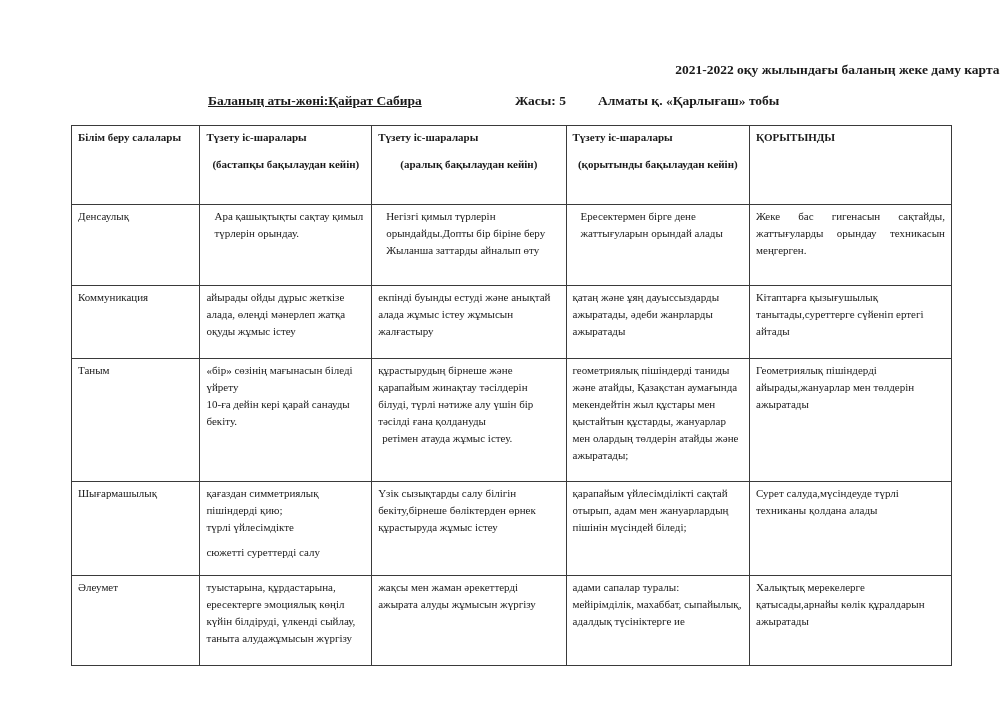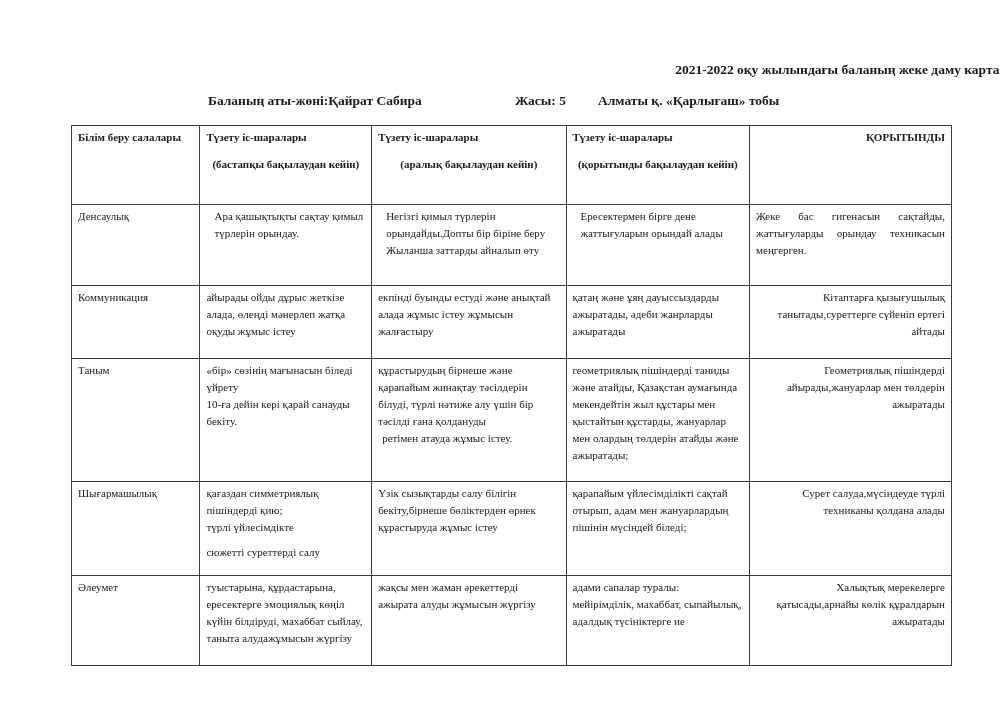--- a/index.html
+++ b/index.html
@@ -2,31 +2,31 @@
 <html><head>
 <meta charset="utf-8">
 <style>
   html, body { margin: 0; padding: 0; background: #ffffff; }
   body { width: 1000px; height: 707px; position: relative; overflow: hidden;
          font-family: "Liberation Serif", "DejaVu Serif", serif; color: #1a1a1a; }
   .title { position: absolute; top: 62px; left: 16px; width: 1000px; text-align: right;
            font-weight: bold; font-size: 13.5px; }
   .subtitle { position: absolute; top: 93px; left: 0; width: 1000px; font-weight: bold; font-size: 13.5px; }
   .subtitle span { position: absolute; white-space: nowrap; }
-  .s-name { left: 208px; }
+  .s-name { left: 208px; text-decoration: underline; }
   .s-age { left: 515px; }
   .s-group { left: 598px; }
 
   table.card { position: absolute; left: 71px; top: 125px; width: 881px; border-collapse: collapse;
                table-layout: fixed; font-size: 11px; line-height: 17px; }
   table.card td { border: 1.5px solid #3a3a3a; vertical-align: top; padding: 3px 6px 3px 6px; }
   .c1 { width: 119px; } .c2 { width: 159px; } .c3 { width: 180px; } .c4 { width: 170px; } .c5 { width: 187px; }
   .hdr td { height: 72px; font-weight: bold; }
   .hdr .sub { margin-top: 10px; text-align: center; }
-  .center { text-align: right; font-family: Liberation Serif, serif; }
+  .center { text-align: left; font-family: Liberation Serif, serif; }
   .justify { text-align: justify; text-align-last: left; }
   .bold { font-weight: normal; }
   .r1 td { height: 74px; }
   .r2 td { height: 66px; }
   .r3 td { height: 116px; }
   .r4 td { height: 87px; }
   .r5 td { height: 83px; }
   .indent { padding-left: 14px !important; margin-top: 48px; }
   .gap { margin-top: 8px; }
   .pre-space { padding-left: 4px; }
@@ -108,19 +108,19 @@
       <div>түрлі үйлесімдікте</div>
       <div class="gap">сюжетті суреттерді салу</div>
     </td>
     <td>Үзік сызықтарды салу білігін бекіту,бірнеше бөліктерден өрнек құрастыруда жұмыс істеу</td>
     <td>қарапайым үйлесімділікті сақтай отырып, адам мен жануарлардың пішінін мүсіндей біледі;</td>
     <td class="center">Сурет салуда,мүсіндеуде түрлі техниканы қолдана алады</td>
   </tr>
 
   <tr class="r5">
     <td class="bold">Әлеумет</td>
-    <td>туыстарына, құрдастарына, ересектерге эмоциялық көңіл күйін білдіруді, махаббат сыйлау, таныта алудажұмысын жүргізу</td>
+    <td>туыстарына, құрдастарына, ересектерге эмоциялық көңіл күйін білдіруді, үлкенді сыйлау, таныта алудажұмысын жүргізу</td>
     <td>жақсы мен жаман әрекеттерді ажырата алуды жұмысын жүргізу</td>
     <td>адами сапалар туралы: мейірімділік, махаббат, сыпайылық, адалдық түсініктерге ие</td>
     <td class="center">Халықтық мерекелерге қатысады,арнайы көлік құралдарын ажыратады</td>
   </tr>
 </tbody>
   </table>
 
 </body></html>

